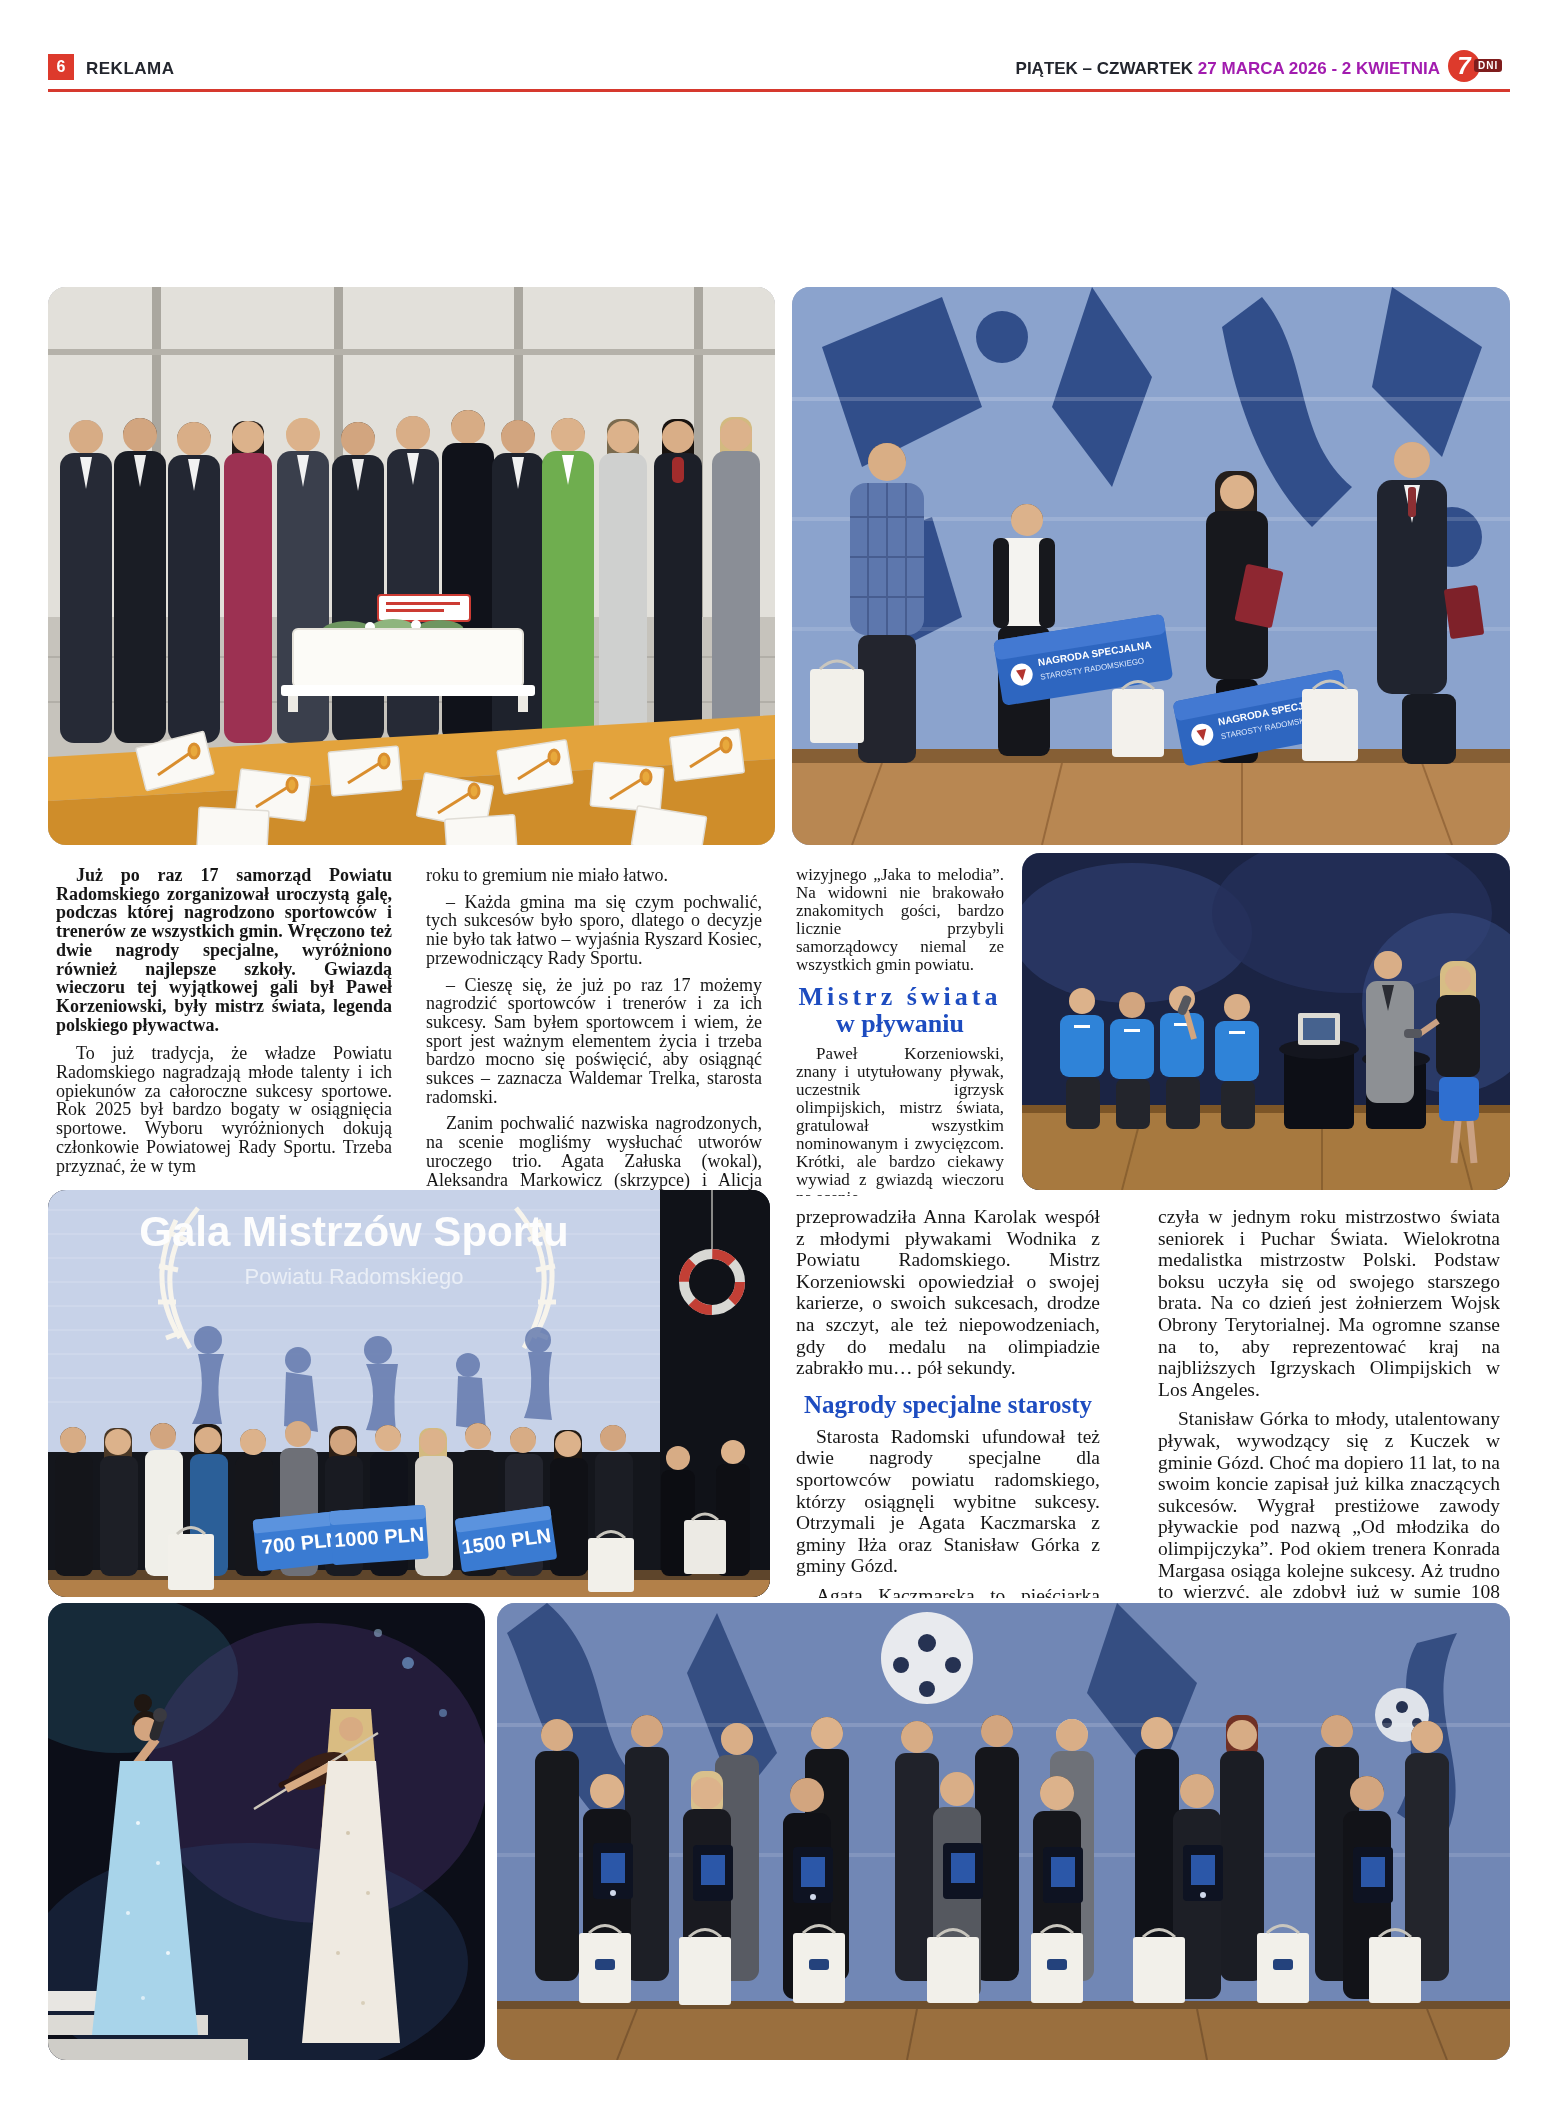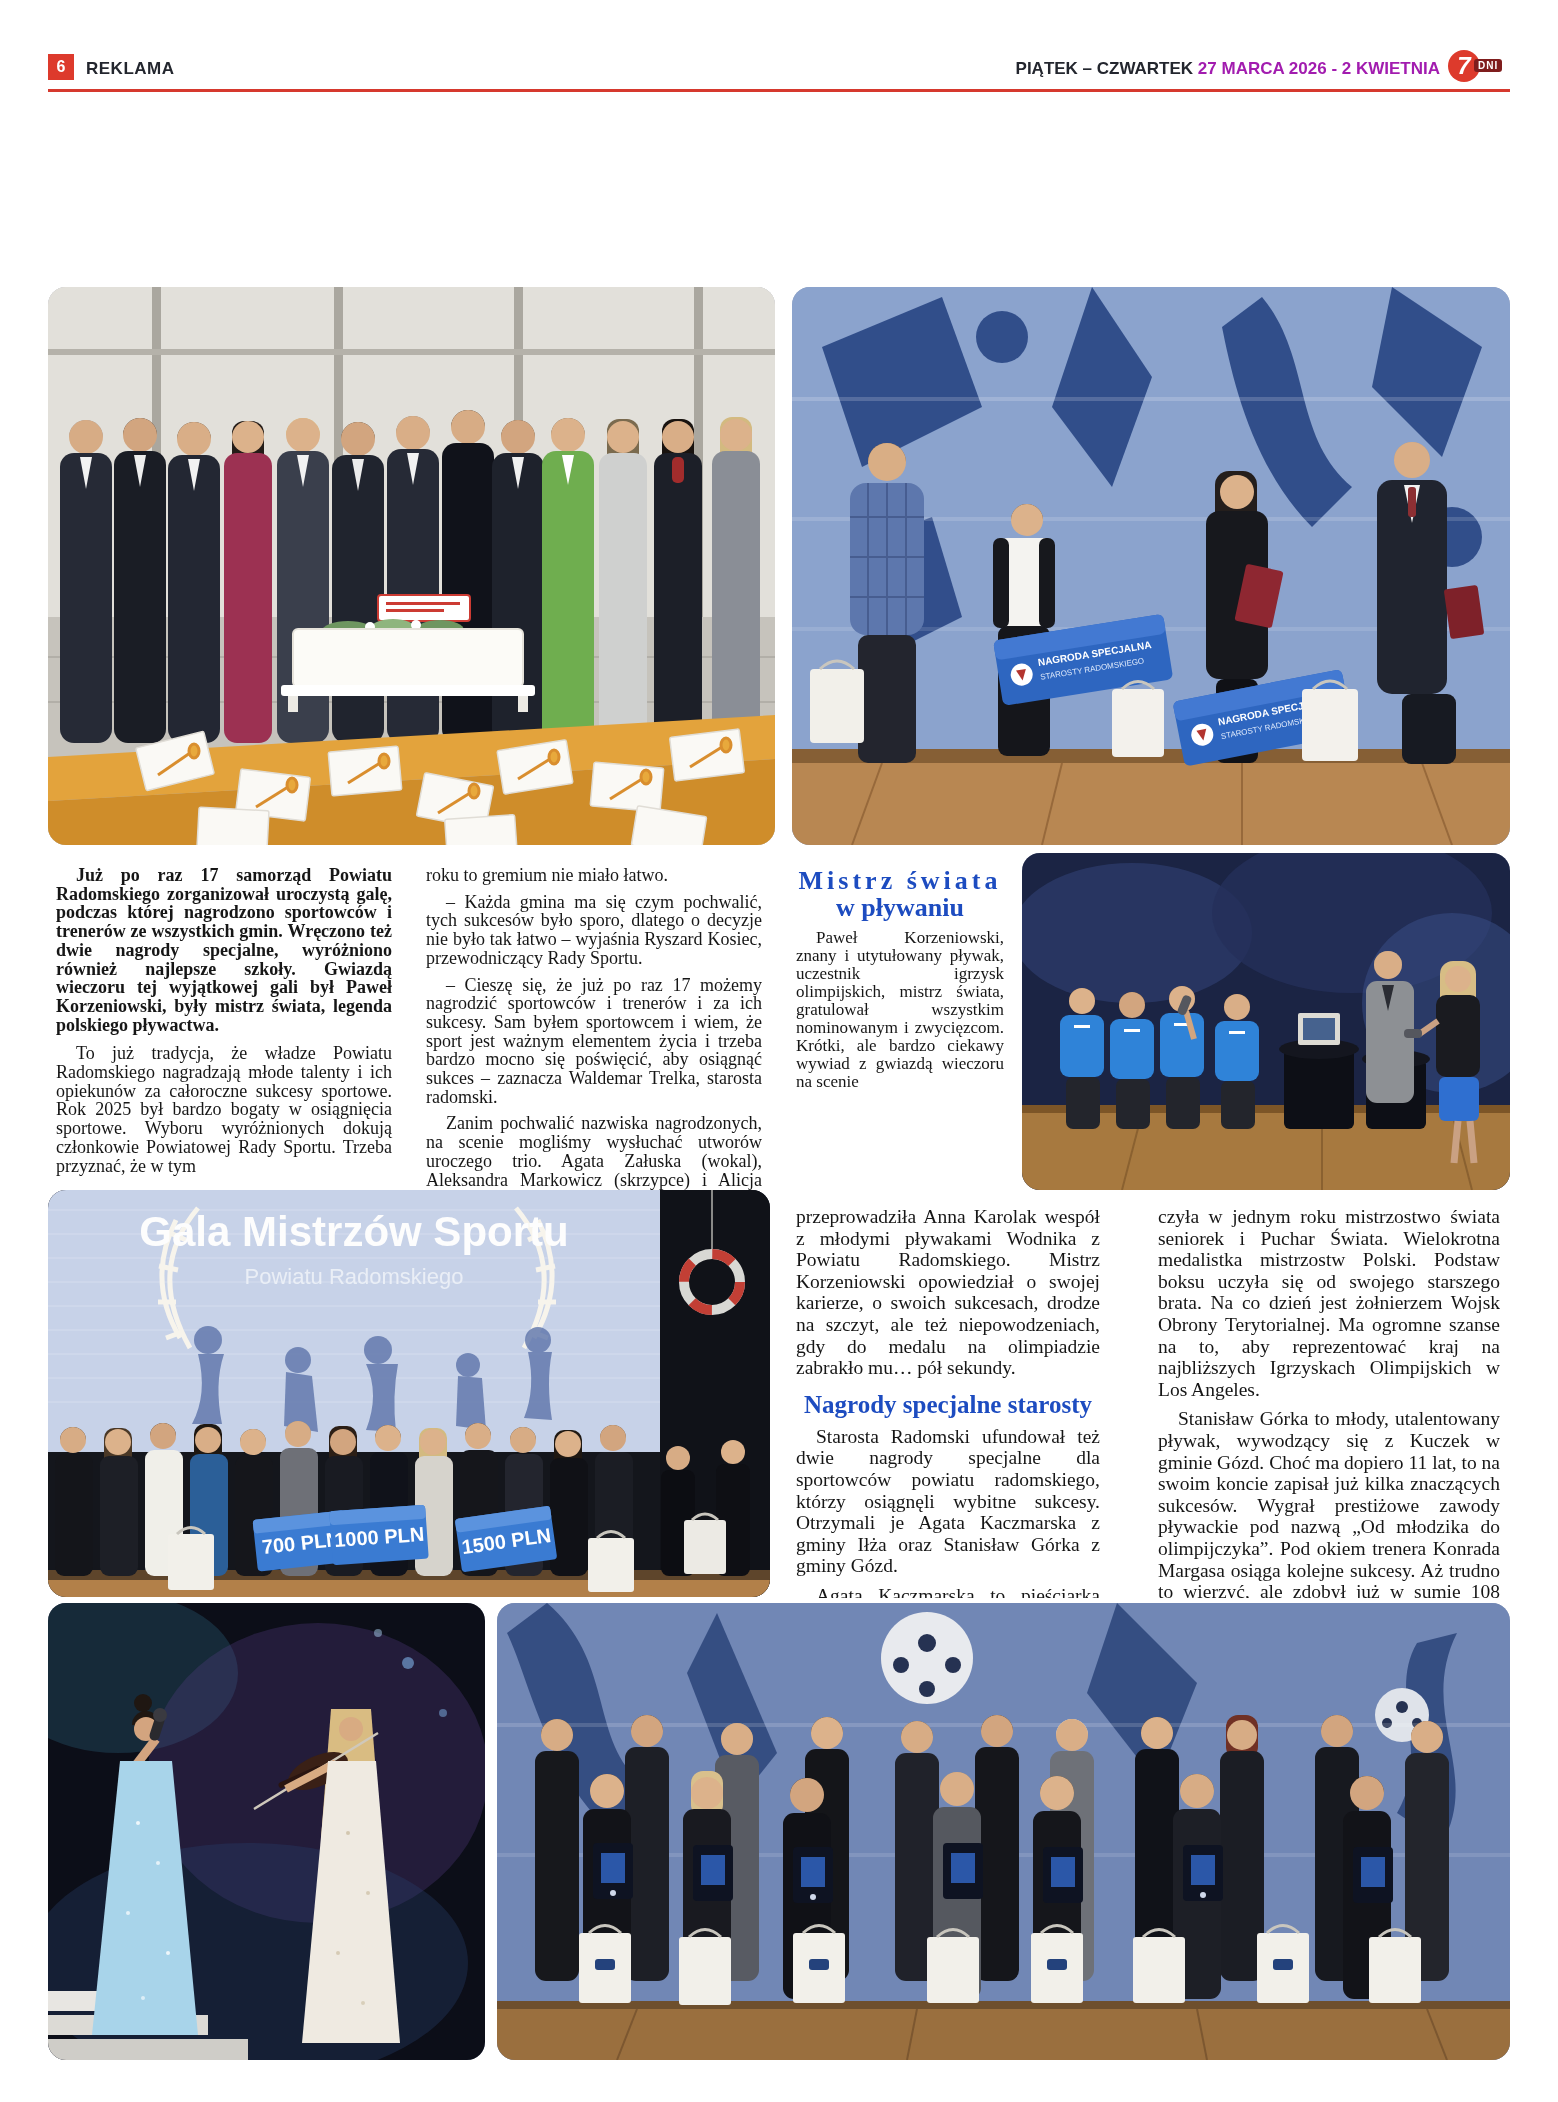--- a/index.html
+++ b/index.html
@@ -329,20 +329,21 @@
   </div>
 
   <div class="col c2">
     <p>roku to gremium nie miało łatwo.</p>
     <p class="ind">– Każda gmina ma się czym pochwalić, tych sukcesów było sporo, dlatego o decyzje nie było tak łatwo – wyjaśnia Ryszard Kosiec, przewodniczący Rady Sportu.</p>
     <p class="ind">– Cieszę się, że już po raz 17 możemy nagrodzić sportowców i trenerów i za ich sukcesy. Sam byłem sportowcem i wiem, że sport jest ważnym elementem życia i trzeba bardzo mocno się poświęcić, aby osiągnąć sukces – zaznacza Waldemar Trelka, starosta radomski.</p>
     <p class="ind">Zanim pochwalić nazwiska nagrodzonych, na scenie mogliśmy wysłuchać utworów uroczego trio. Agata Załuska (wokal), Aleksandra Markowicz (skrzypce) i Alicja Skórkiewicz (saksofon) to artystki znane z programu tele-</p>
   </div>
 
   <div class="col c3a">
+    <p>wizyjnego „Jaka to melodia”. Na widowni nie brakowało znakomitych gości, bardzo licznie przybyli samorządowcy niemal ze wszystkich gmin powiatu.</p>
     <h2 class="subhead">
         <span class="sp1">Mistrz świata</span>
         <span class="sp2">w pływaniu</span>
       </h2>
     <p class="ind">Paweł Korzeniowski, znany i utytułowany pływak, uczestnik igrzysk olimpijskich, mistrz świata, gratulował wszystkim nominowanym i zwycięzcom. Krótki, ale bardzo ciekawy wywiad z gwiazdą wieczoru na scenie</p>
   </div>
 
   <div class="photo ph-c">
     <svg viewBox="0 0 488 337">
       <rect width="488" height="337" fill="#1b2444"></rect>

